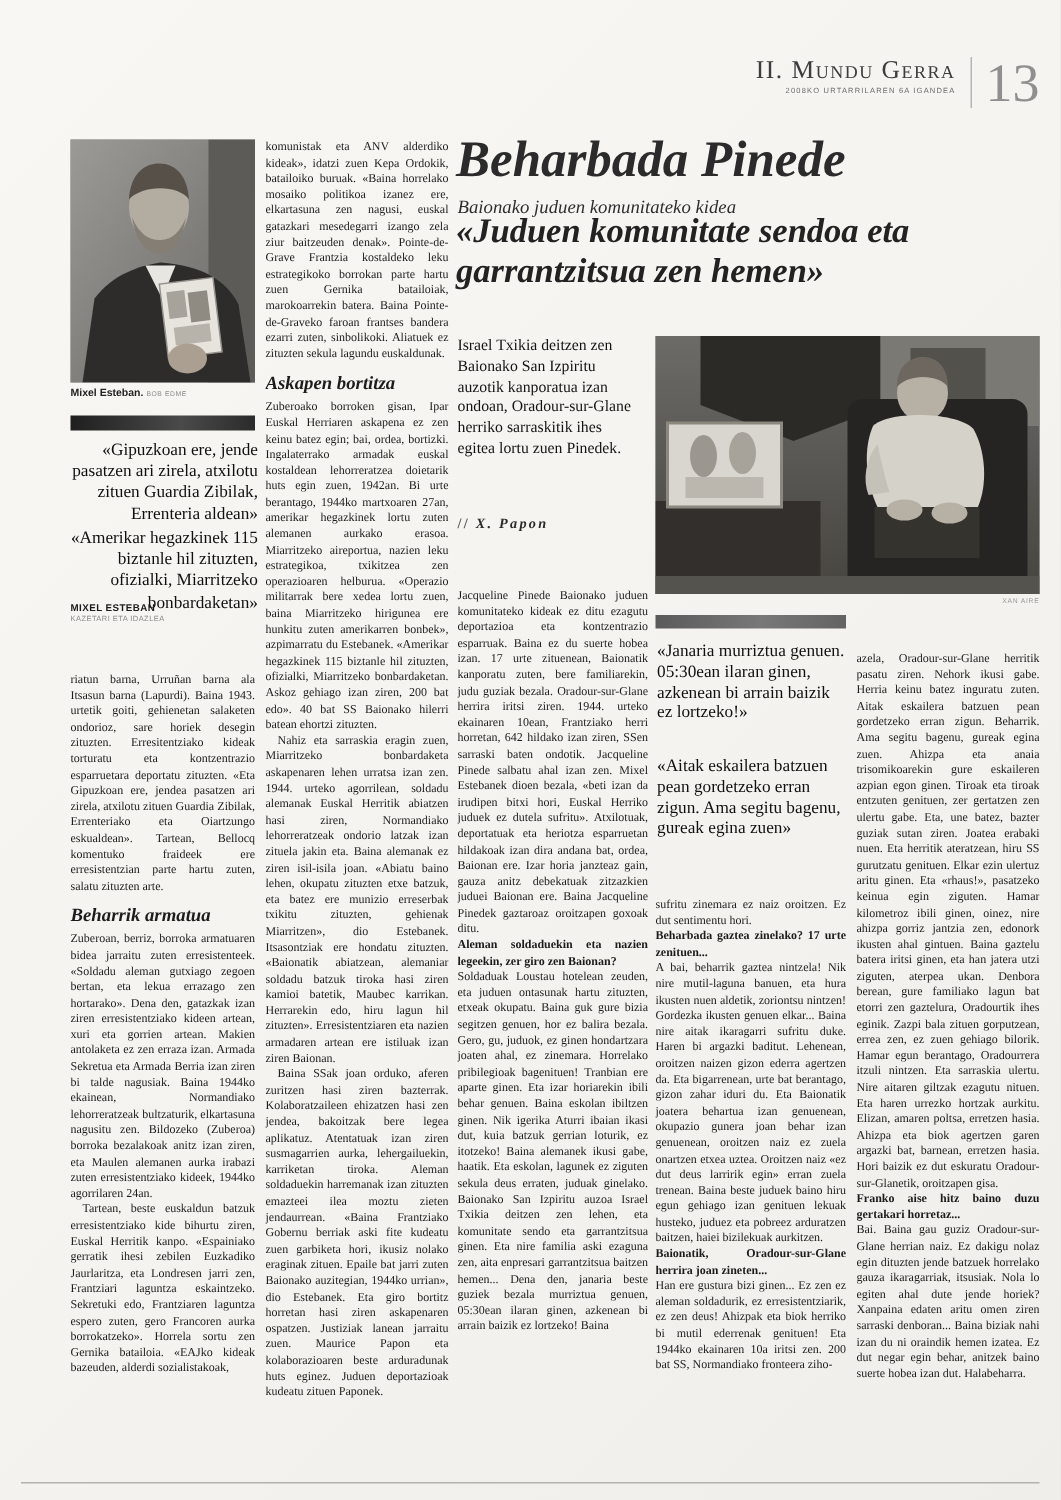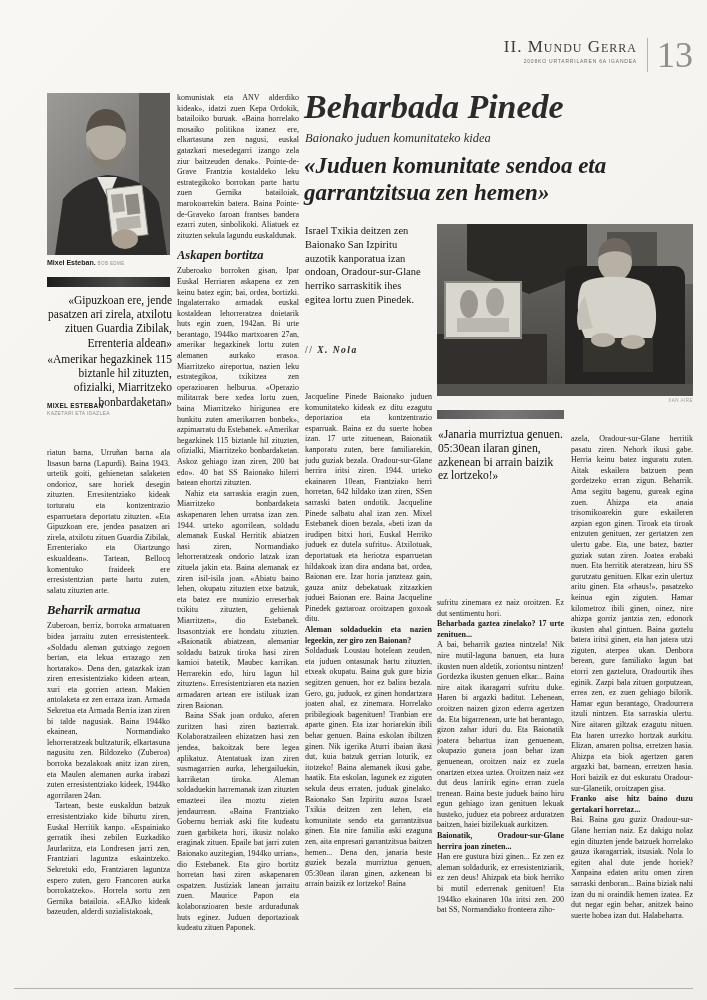--- a/index.html
+++ b/index.html
@@ -28,21 +28,21 @@
   .cap1{position:absolute;left:47px;top:259px;width:123px;font-family:"Liberation Sans",sans-serif;font-size:7px;font-weight:bold;color:#222;}
   .cap1 .credit{font-weight:normal;font-size:4.5px;color:#8a8a8a;letter-spacing:.4px;}
   .bar-dark{position:absolute;left:47px;top:277px;width:123px;height:10px;background:linear-gradient(90deg,#1f1f1f,#4a4a4a 60%,#2b2b2b);}
   .side-quote{position:absolute;left:47px;width:125px;font-size:11.5px;line-height:14.2px;color:#101010;text-align:right;}
   .sig{position:absolute;left:47px;top:402px;width:123px;font-family:"Liberation Sans",sans-serif;}
   .sig .nm{font-size:6.5px;font-weight:bold;letter-spacing:.3px;color:#1a1a1a;}
   .sig .rl{font-size:5px;color:#8a8a8a;letter-spacing:.3px;margin-top:1px;}
   
   .i-title{position:absolute;left:304px;top:88px;width:390px;font-style:italic;font-weight:bold;font-size:34px;line-height:38px;color:#2b2b2b;}
   .i-sub{position:absolute;left:305px;top:131px;width:390px;font-style:italic;font-size:12.5px;color:#2e2e2e;}
-  .i-head{position:absolute;left:304px;top:152px;width:395px;font-style:italic;font-weight:bold;font-size:23px;line-height:27px;color:#222;}
+  .i-head{position:absolute;left:304px;top:140px;width:395px;font-style:italic;font-weight:bold;font-size:23px;line-height:27px;color:#222;}
   .i-intro{position:absolute;left:305px;top:224px;width:122px;font-size:10.5px;line-height:13.8px;text-align:left;color:#141414;}
   .i-byline{position:absolute;left:305px;top:345px;font-size:9.5px;font-style:italic;font-weight:bold;letter-spacing:1.5px;color:#2a2a2a;}
   .i-byline .sl{color:#555;font-style:normal;}
   .photo2{position:absolute;left:437px;top:224px;width:256px;height:172px;background:#555;}
   .cap2{position:absolute;left:437px;top:398px;width:256px;text-align:right;font-family:"Liberation Sans",sans-serif;font-size:4.5px;color:#9a9a9a;letter-spacing:.5px;}
   .bar-mid{position:absolute;left:437px;top:410px;width:127px;height:9px;background:linear-gradient(90deg,#5a5a5a,#787878 55%,#636363);}
   .pullq{position:absolute;left:438px;width:128px;font-size:11.5px;line-height:13.8px;text-align:left;color:#101010;}
   .rule-bottom{position:absolute;left:14px;top:988px;width:679px;border-top:1px solid #b3b2ae;}
 </style>
 </head>
@@ -108,21 +108,21 @@
     <div class="inner-head">Askapen bortitza</div>
     <p>Zuberoako borroken gisan, Ipar Euskal Herriaren askapena ez zen keinu batez egin; bai, ordea, bortizki. Ingalaterrako armadak euskal kostaldean lehorreratzea doietarik huts egin zuen, 1942an. Bi urte berantago, 1944ko martxoaren 27an, amerikar hegazkinek lortu zuten alemanen aurkako erasoa. Miarritzeko aireportua, nazien leku estrategikoa, txikitzea zen operazioaren helburua. «Operazio militarrak bere xedea lortu zuen, baina Miarritzeko hirigunea ere hunkitu zuten amerikarren bonbek», azpimarratu du Estebanek. «Amerikar hegazkinek 115 biztanle hil zituzten, ofizialki, Miarritzeko bonbardaketan. Askoz gehiago izan ziren, 200 bat edo». 40 bat SS Baionako hilerri batean ehortzi zituzten.</p>
     <p class="ind">Nahiz eta sarraskia eragin zuen, Miarritzeko bonbardaketa askapenaren lehen urratsa izan zen. 1944. urteko agorrilean, soldadu alemanak Euskal Herritik abiatzen hasi ziren, Normandiako lehorreratzeak ondorio latzak izan zituela jakin eta. Baina alemanak ez ziren isil-isila joan. «Abiatu baino lehen, okupatu zituzten etxe batzuk, eta batez ere munizio erreserbak txikitu zituzten, gehienak Miarritzen», dio Estebanek. Itsasontziak ere hondatu zituzten. «Baionatik abiatzean, alemaniar soldadu batzuk tiroka hasi ziren kamioi batetik, Maubec karrikan. Herrarekin edo, hiru lagun hil zituzten». Erresistentziaren eta nazien armadaren artean ere istiluak izan ziren Baionan.</p>
     <p class="ind">Baina SSak joan orduko, aferen zuritzen hasi ziren bazterrak. Kolaboratzaileen ehizatzen hasi zen jendea, bakoitzak bere legea aplikatuz. Atentatuak izan ziren susmagarrien aurka, lehergailuekin, karriketan tiroka. Aleman soldaduekin harremanak izan zituzten emazteei ilea moztu zieten jendaurrean. «Baina Frantziako Gobernu berriak aski fite kudeatu zuen garbiketa hori, ikusiz nolako eraginak zituen. Epaile bat jarri zuten Baionako auzitegian, 1944ko urrian», dio Estebanek. Eta giro bortitz horretan hasi ziren askapenaren ospatzen. Justiziak lanean jarraitu zuen. Maurice Papon eta kolaborazioaren beste arduradunak huts eginez. Juduen deportazioak kudeatu zituen Paponek.</p>
   </div>
 
   <div class="i-title">Beharbada Pinede</div>
   <div class="i-sub">Baionako juduen komunitateko kidea</div>
   <div class="i-head">«Juduen komunitate sendoa eta garrantzitsua zen hemen»</div>
   <div class="i-intro">Israel Txikia deitzen zen Baionako San Izpiritu auzotik kanporatua izan ondoan, Oradour-sur-Glane herriko sarraskitik ihes egitea lortu zuen Pinedek.</div>
-  <div class="i-byline"><span class="sl">//</span> <span>X. Nola</span></div>
+  <div class="i-byline"><span class="sl">//</span> <span>X. Papon</span></div>
 
   <div class="photo2">
     <svg width="256" height="172" viewBox="0 0 256 172">
       <defs>
         <linearGradient id="room1" x1="0" y1="0" x2="0" y2="1">
           <stop offset="0" stop-color="#6d6b67"></stop>
             <stop offset="0.5" stop-color="#595753"></stop>
             <stop offset="1" stop-color="#47453f"></stop>
         </linearGradient>
       </defs>
@@ -151,20 +151,21 @@
   <div class="cap2">XAN AIRE</div>
 
   <div class="bodycol" style="left:305px;top:392px;width:127px;height:596px;">
     <p>Jacqueline Pinede Baionako juduen komunitateko kideak ez ditu ezagutu deportazioa eta kontzentrazio esparruak. Baina ez du suerte hobea izan. 17 urte zituenean, Baionatik kanporatu zuten, bere familiarekin, judu guziak bezala. Oradour-sur-Glane herrira iritsi ziren. 1944. urteko ekainaren 10ean, Frantziako herri horretan, 642 hildako izan ziren, SSen sarraski baten ondotik. Jacqueline Pinede salbatu ahal izan zen. Mixel Estebanek dioen bezala, «beti izan da irudipen bitxi hori, Euskal Herriko juduek ez dutela sufritu». Atxilotuak, deportatuak eta heriotza esparruetan hildakoak izan dira andana bat, ordea, Baionan ere. Izar horia janzteaz gain, gauza anitz debekatuak zitzazkien juduei Baionan ere. Baina Jacqueline Pinedek gaztaroaz oroitzapen goxoak ditu.</p>
     <p class="qq">Aleman soldaduekin eta nazien legeekin, zer giro zen Baionan?</p>
     <p>Soldaduak Loustau hotelean zeuden, eta juduen ontasunak hartu zituzten, etxeak okupatu. Baina guk gure bizia segitzen genuen, hor ez balira bezala. Gero, gu, juduok, ez ginen hondartzara joaten ahal, ez zinemara. Horrelako pribilegioak bagenituen! Tranbian ere aparte ginen. Eta izar horiarekin ibili behar genuen. Baina eskolan ibiltzen ginen. Nik igerika Aturri ibaian ikasi dut, kuia batzuk gerrian loturik, ez itotzeko! Baina alemanek ikusi gabe, haatik. Eta eskolan, lagunek ez ziguten sekula deus erraten, juduak ginelako. Baionako San Izpiritu auzoa Israel Txikia deitzen zen lehen, eta komunitate sendo eta garrantzitsua ginen. Eta nire familia aski ezaguna zen, aita enpresari garrantzitsua baitzen hemen... Dena den, janaria beste guziek bezala murriztua genuen, 05:30ean ilaran ginen, azkenean bi arrain baizik ez lortzeko! Baina</p>
   </div>
 
   <div class="bar-mid"></div>
   <div class="pullq" style="top:428px;">«Janaria murriztua genuen. 05:30ean ilaran ginen, azkenean bi arrain baizik ez lortzeko!»</div>
+  <div class="pullq" style="top:505px;">«Aitak eskailera batzuen pean gordetzeko erran zigun. Ama segitu bagenu, gureak egina zuen»</div>
   <div class="bodycol" style="left:437px;top:598px;width:127px;height:390px;">
     <p>sufritu zinemara ez naiz oroitzen. Ez dut sentimentu hori.</p>
     <p class="qq">Beharbada gaztea zinelako? 17 urte zenituen...</p>
     <p>A bai, beharrik gaztea nintzela! Nik nire mutil-laguna banuen, eta hura ikusten nuen aldetik, zoriontsu nintzen! Gordezka ikusten genuen elkar... Baina nire aitak ikaragarri sufritu duke. Haren bi argazki baditut. Lehenean, oroitzen naizen gizon ederra agertzen da. Eta bigarrenean, urte bat berantago, gizon zahar iduri du. Eta Baionatik joatera behartua izan genuenean, okupazio gunera joan behar izan genuenean, oroitzen naiz ez zuela onartzen etxea uztea. Oroitzen naiz «ez dut deus larririk egin» erran zuela trenean. Baina beste juduek baino hiru egun gehiago izan genituen lekuak husteko, juduez eta pobreez arduratzen baitzen, haiei bizilekuak aurkitzen.</p>
     <p class="qq">Baionatik, Oradour-sur-Glane herrira joan zineten...</p>
     <p>Han ere gustura bizi ginen... Ez zen ez aleman soldadurik, ez erresistentziarik, ez zen deus! Ahizpak eta biok herriko bi mutil ederrenak genituen! Eta 1944ko ekainaren 10a iritsi zen. 200 bat SS, Normandiako fronteera ziho-</p>
   </div>
 
   <div class="bodycol" style="left:571px;top:412px;width:122px;height:576px;margin-top:22px;">
     <p>azela, Oradour-sur-Glane herritik pasatu ziren. Nehork ikusi gabe. Herria keinu batez inguratu zuten. Aitak eskailera batzuen pean gordetzeko erran zigun. Beharrik. Ama segitu bagenu, gureak egina zuen. Ahizpa eta anaia trisomikoarekin gure eskaileren azpian egon ginen. Tiroak eta tiroak entzuten genituen, zer gertatzen zen ulertu gabe. Eta, une batez, bazter guziak sutan ziren. Joatea erabaki nuen. Eta herritik ateratzean, hiru SS gurutzatu genituen. Elkar ezin ulertuz aritu ginen. Eta «rhaus!», pasatzeko keinua egin ziguten. Hamar kilometroz ibili ginen, oinez, nire ahizpa gorriz jantzia zen, edonork ikusten ahal gintuen. Baina gaztelu batera iritsi ginen, eta han jatera utzi ziguten, aterpea ukan. Denbora berean, gure familiako lagun bat etorri zen gaztelura, Oradourtik ihes eginik. Zazpi bala zituen gorputzean, errea zen, ez zuen gehiago bilorik. Hamar egun berantago, Oradourrera itzuli nintzen. Eta sarraskia ulertu. Nire aitaren giltzak ezagutu nituen. Eta haren urrezko hortzak aurkitu. Elizan, amaren poltsa, erretzen hasia. Ahizpa eta biok agertzen garen argazki bat, barnean, erretzen hasia. Hori baizik ez dut eskuratu Oradour-sur-Glanetik, oroitzapen gisa.</p>

